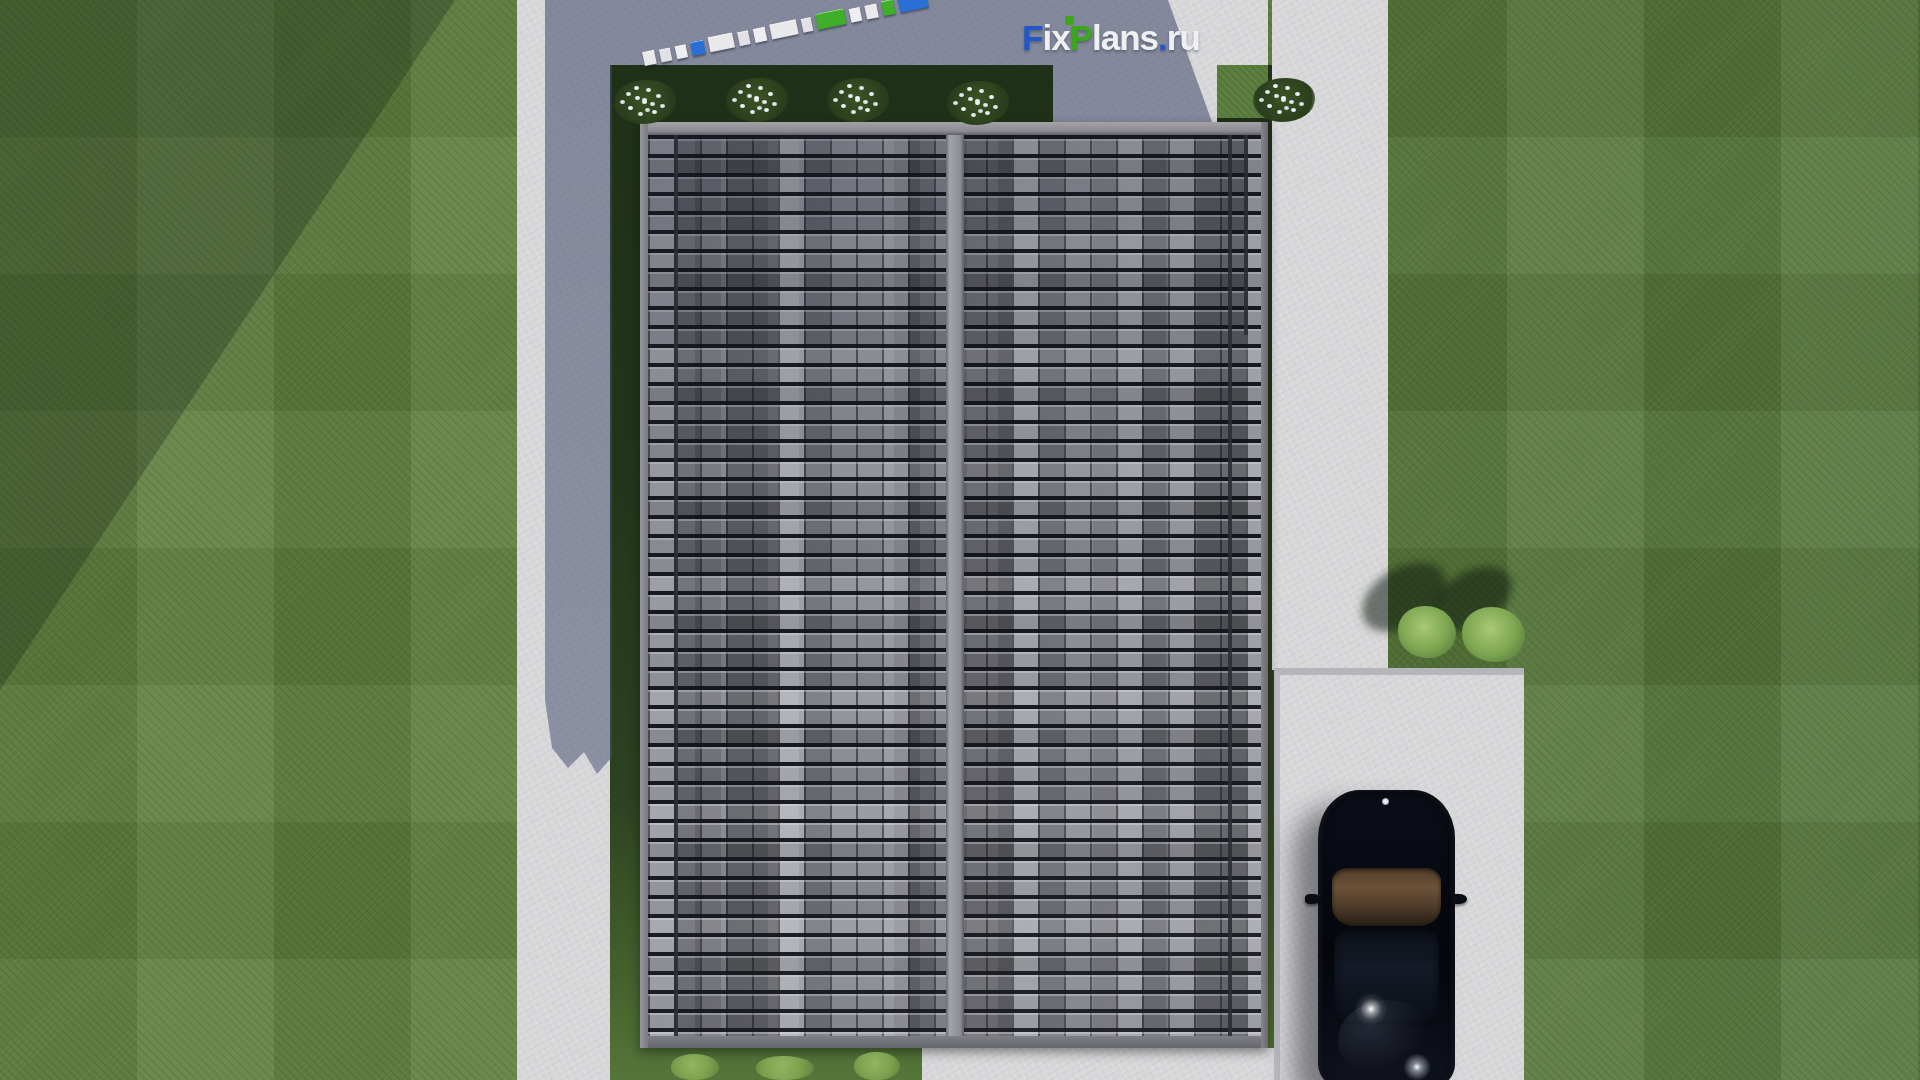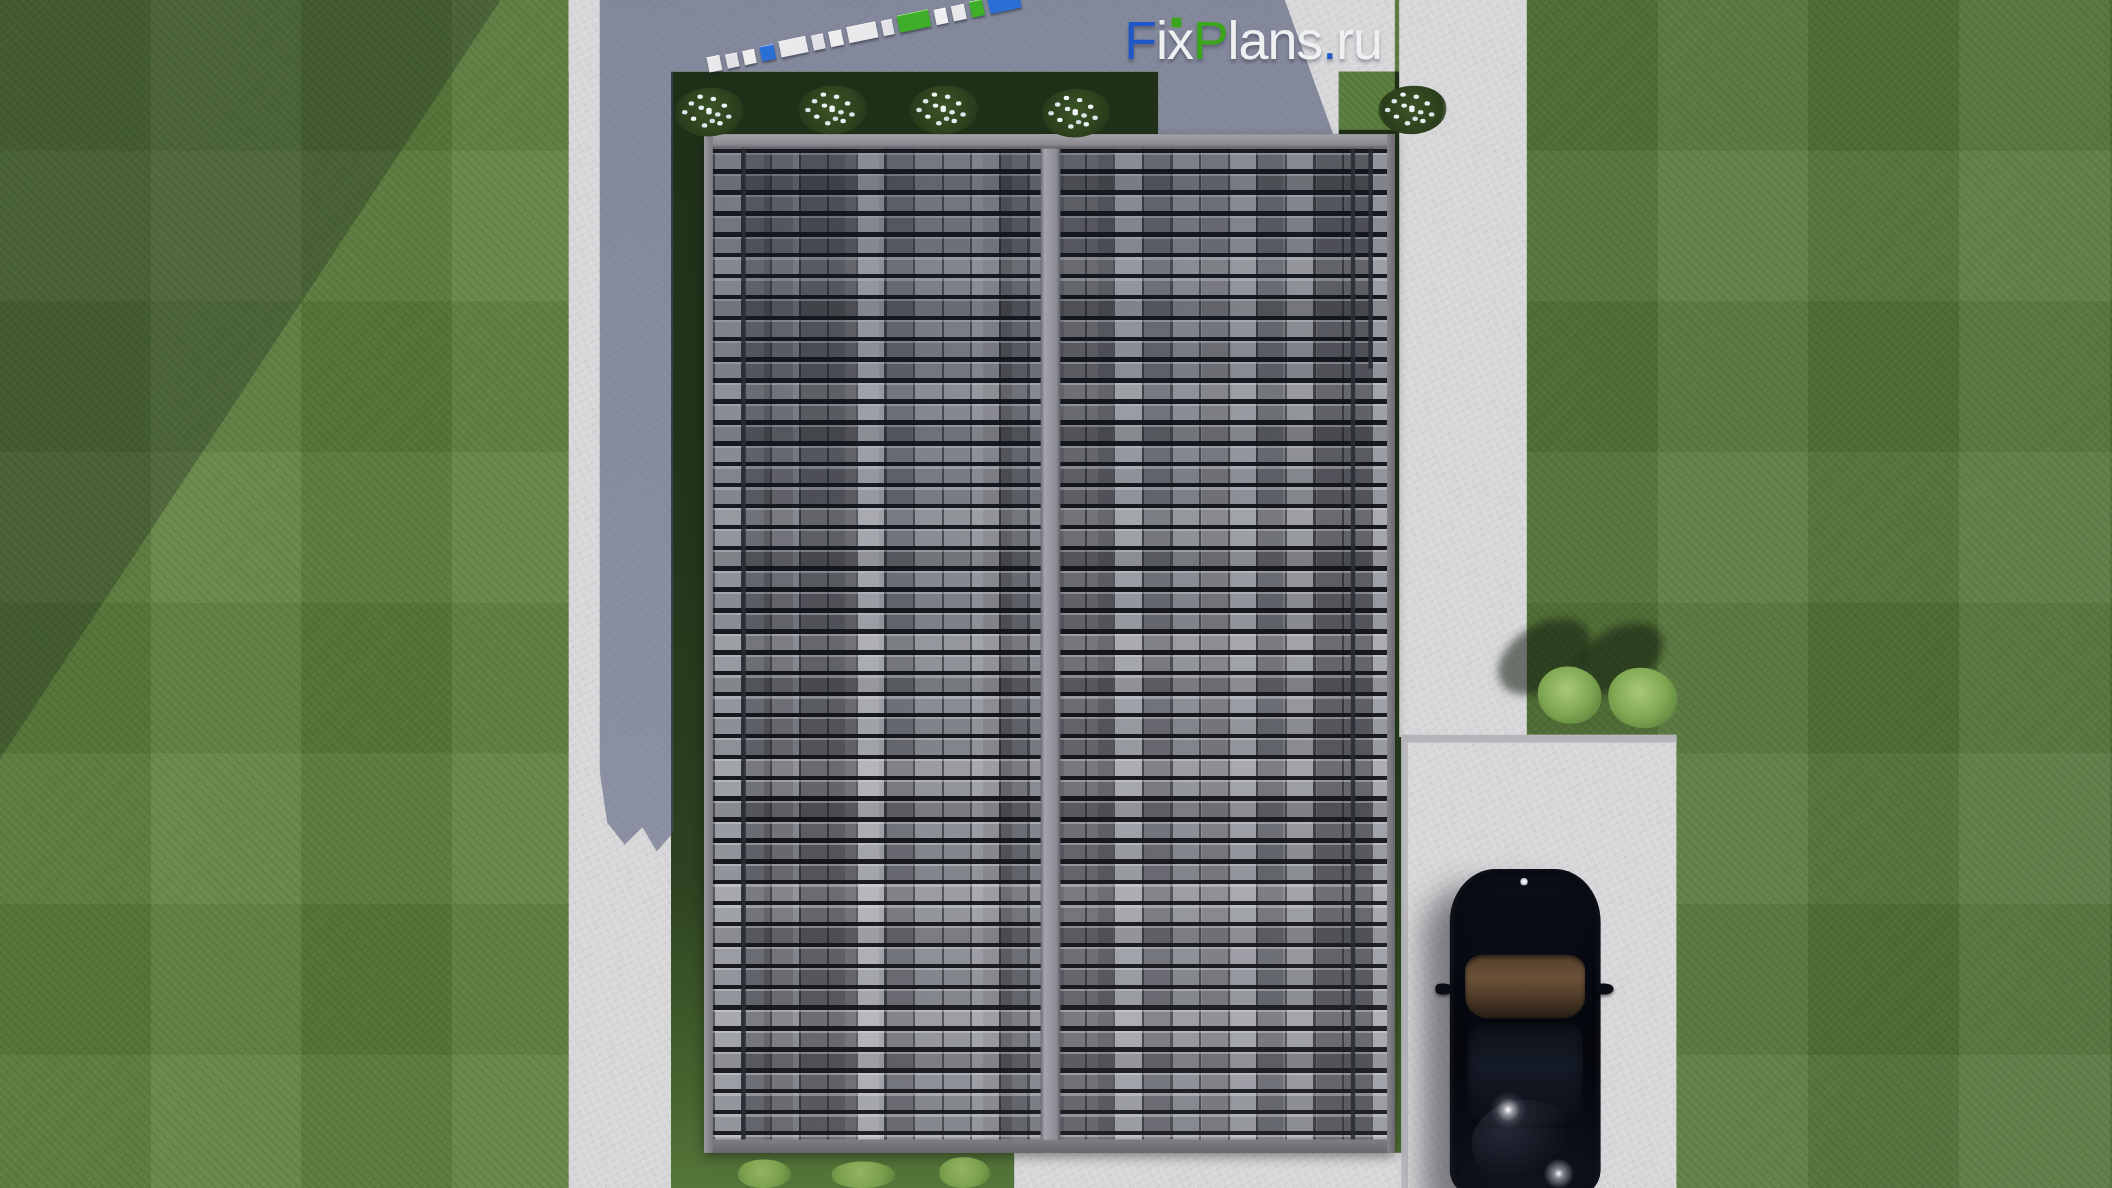--- a/index.html
+++ b/index.html
@@ -129,21 +129,21 @@
     background:radial-gradient(circle,#ffffff 0%,#cfd6e2 50%,rgba(200,210,225,0) 100%);}
   .car-sparkle{border-radius:50%;}
   .spark1{left:36px;top:202px;width:34px;height:34px;
     background:radial-gradient(circle,#ffffff 0%, rgba(255,255,255,0.55) 18%, rgba(200,210,230,0.15) 45%, rgba(0,0,0,0) 70%);}
   .spark2{left:84px;top:262px;width:30px;height:30px;
     background:radial-gradient(circle,#f6f9ff 0%, rgba(240,245,255,0.5) 20%, rgba(0,0,0,0) 65%);}
   .hood-sweep{left:20px;top:210px;width:100px;height:80px;border-radius:50%;
     background:radial-gradient(ellipse at 30% 30%, rgba(130,140,165,0.22) 0%, rgba(0,0,0,0) 60%);}
 
   
-  .logo{left:1022px;top:14px;height:48px;font-weight:normal;font-size:49px;line-height:48px;
+  .logo{left:1022px;top:14px;height:48px;font-weight:bold;font-size:35px;line-height:48px;
     letter-spacing:-1px;white-space:nowrap;
     text-shadow:0 2px 3px rgba(20,25,40,0.35);}
   .logo span{display:inline-block;}
   .logo-idot{left:43px;top:2px;width:9px;height:9px;background:#3ba51c;border-radius:2px;}
 </style>
 </head>
 <body>
 
 <div class="scene">
 

